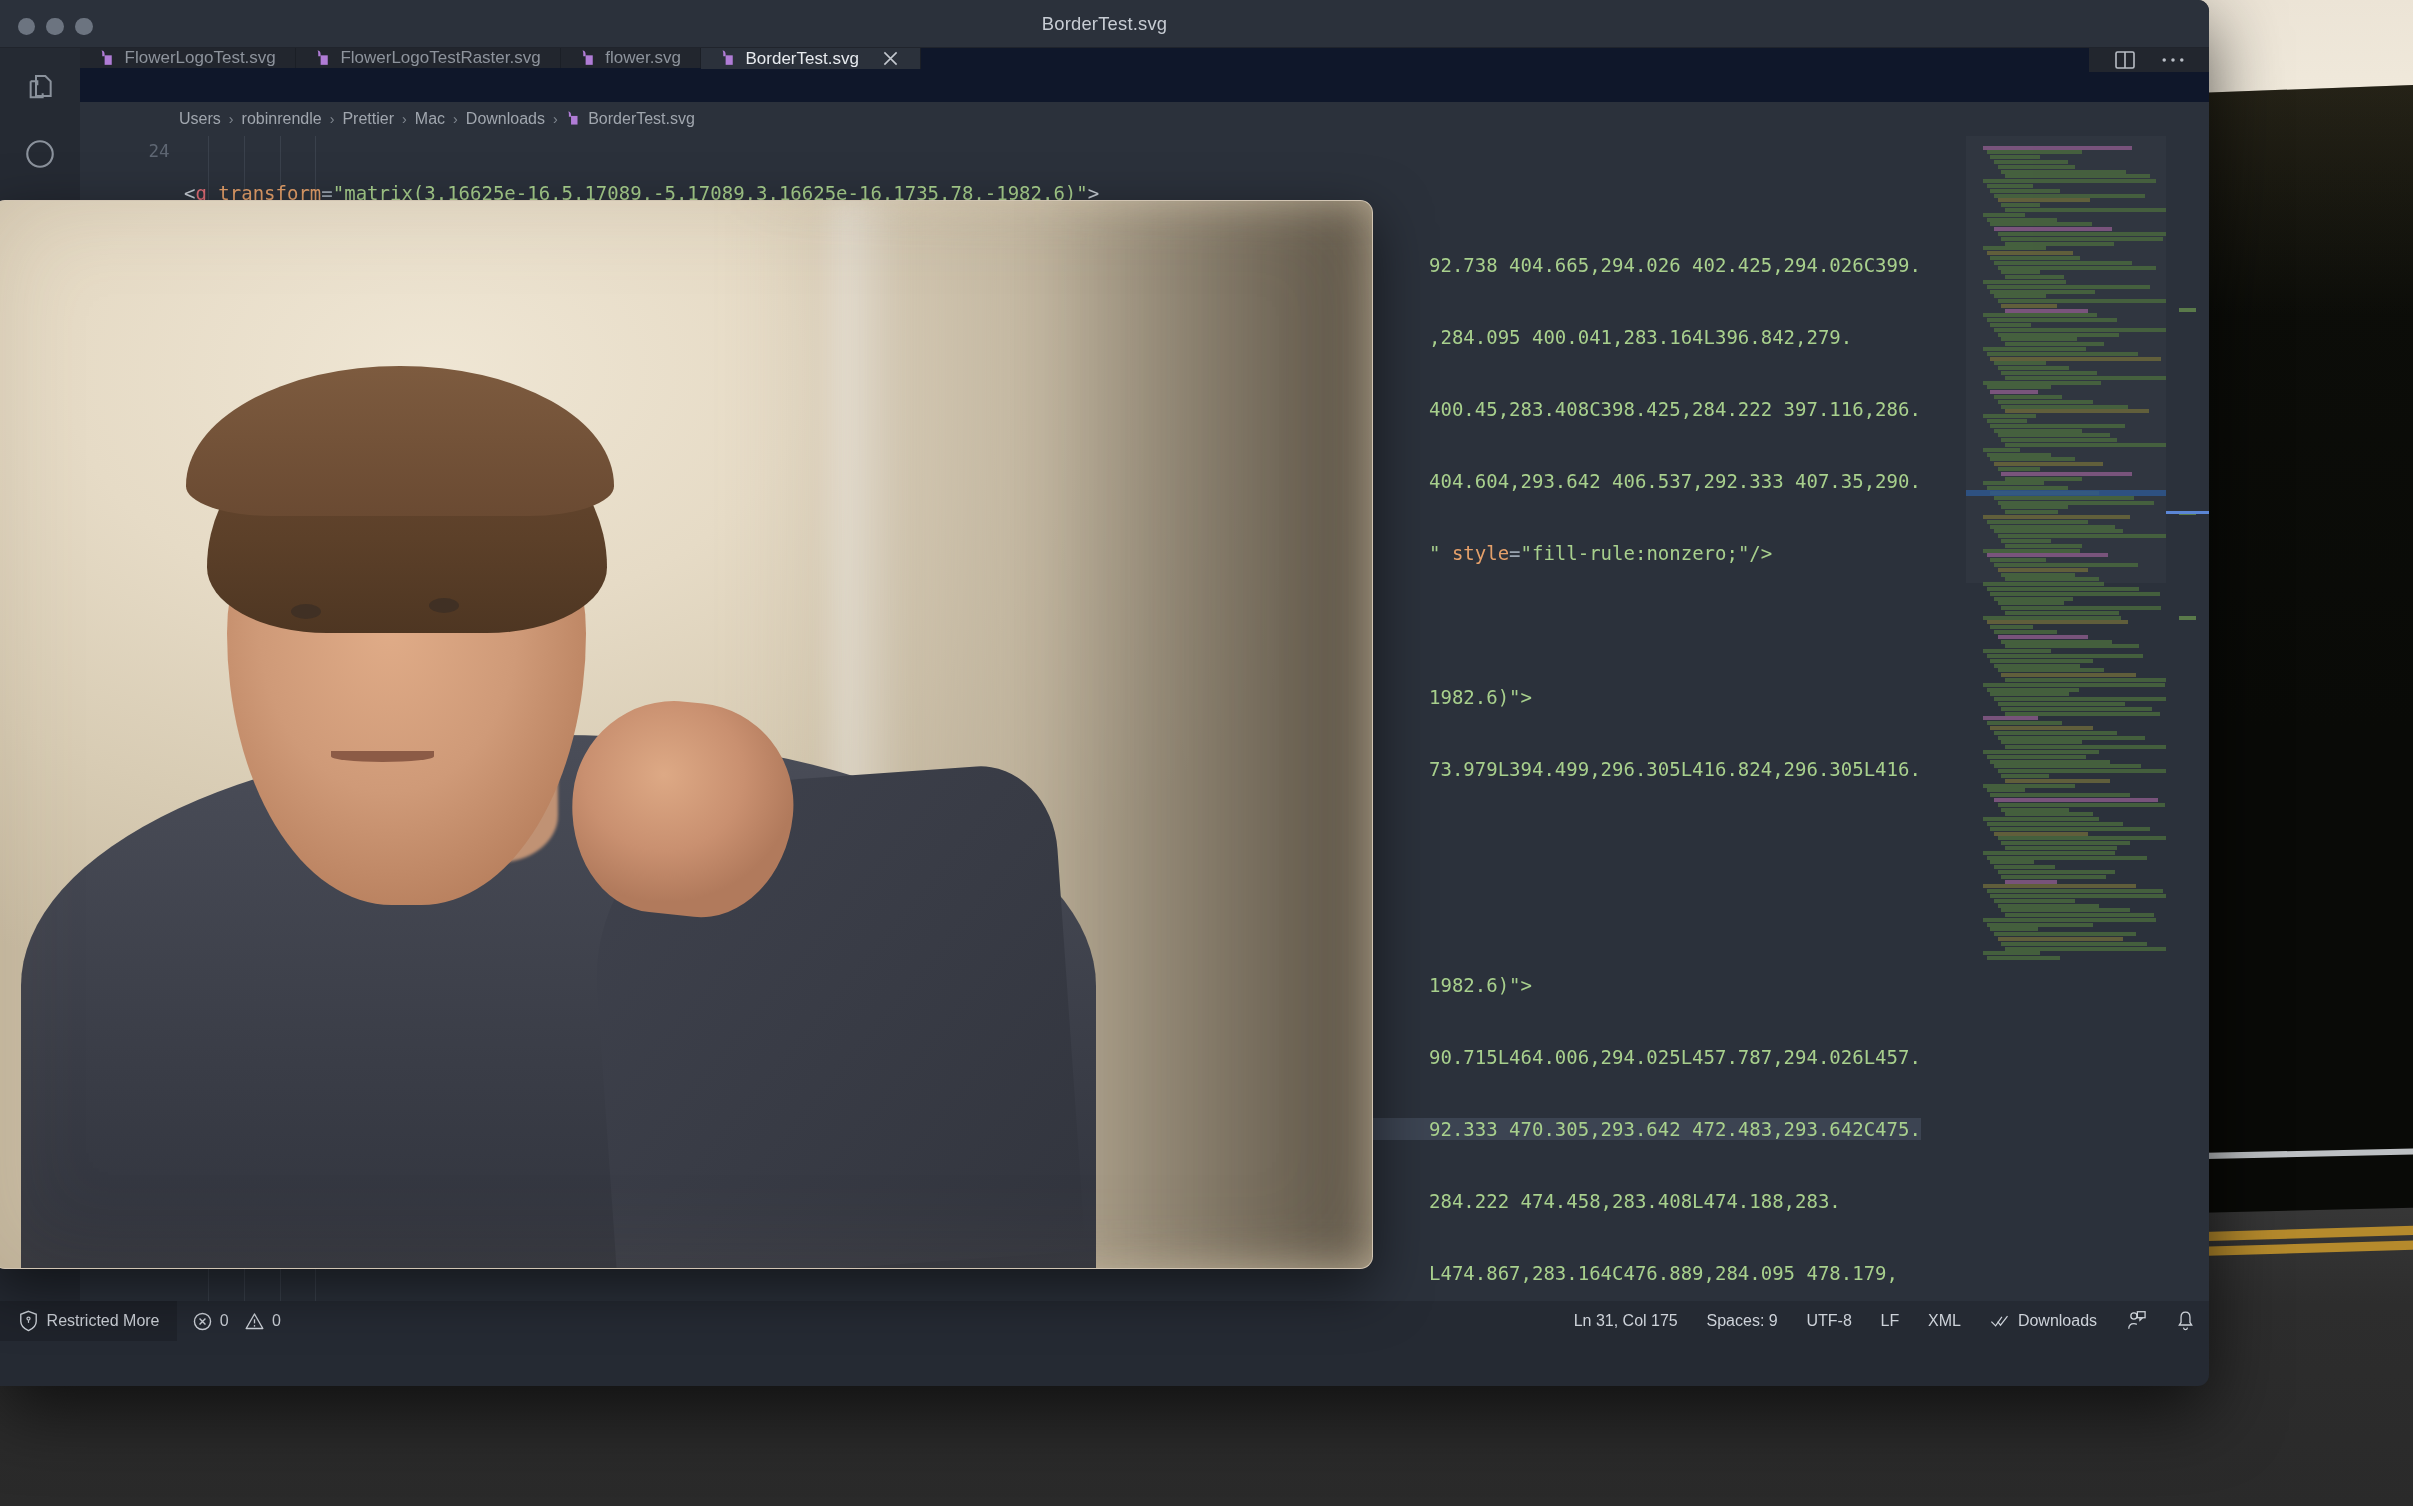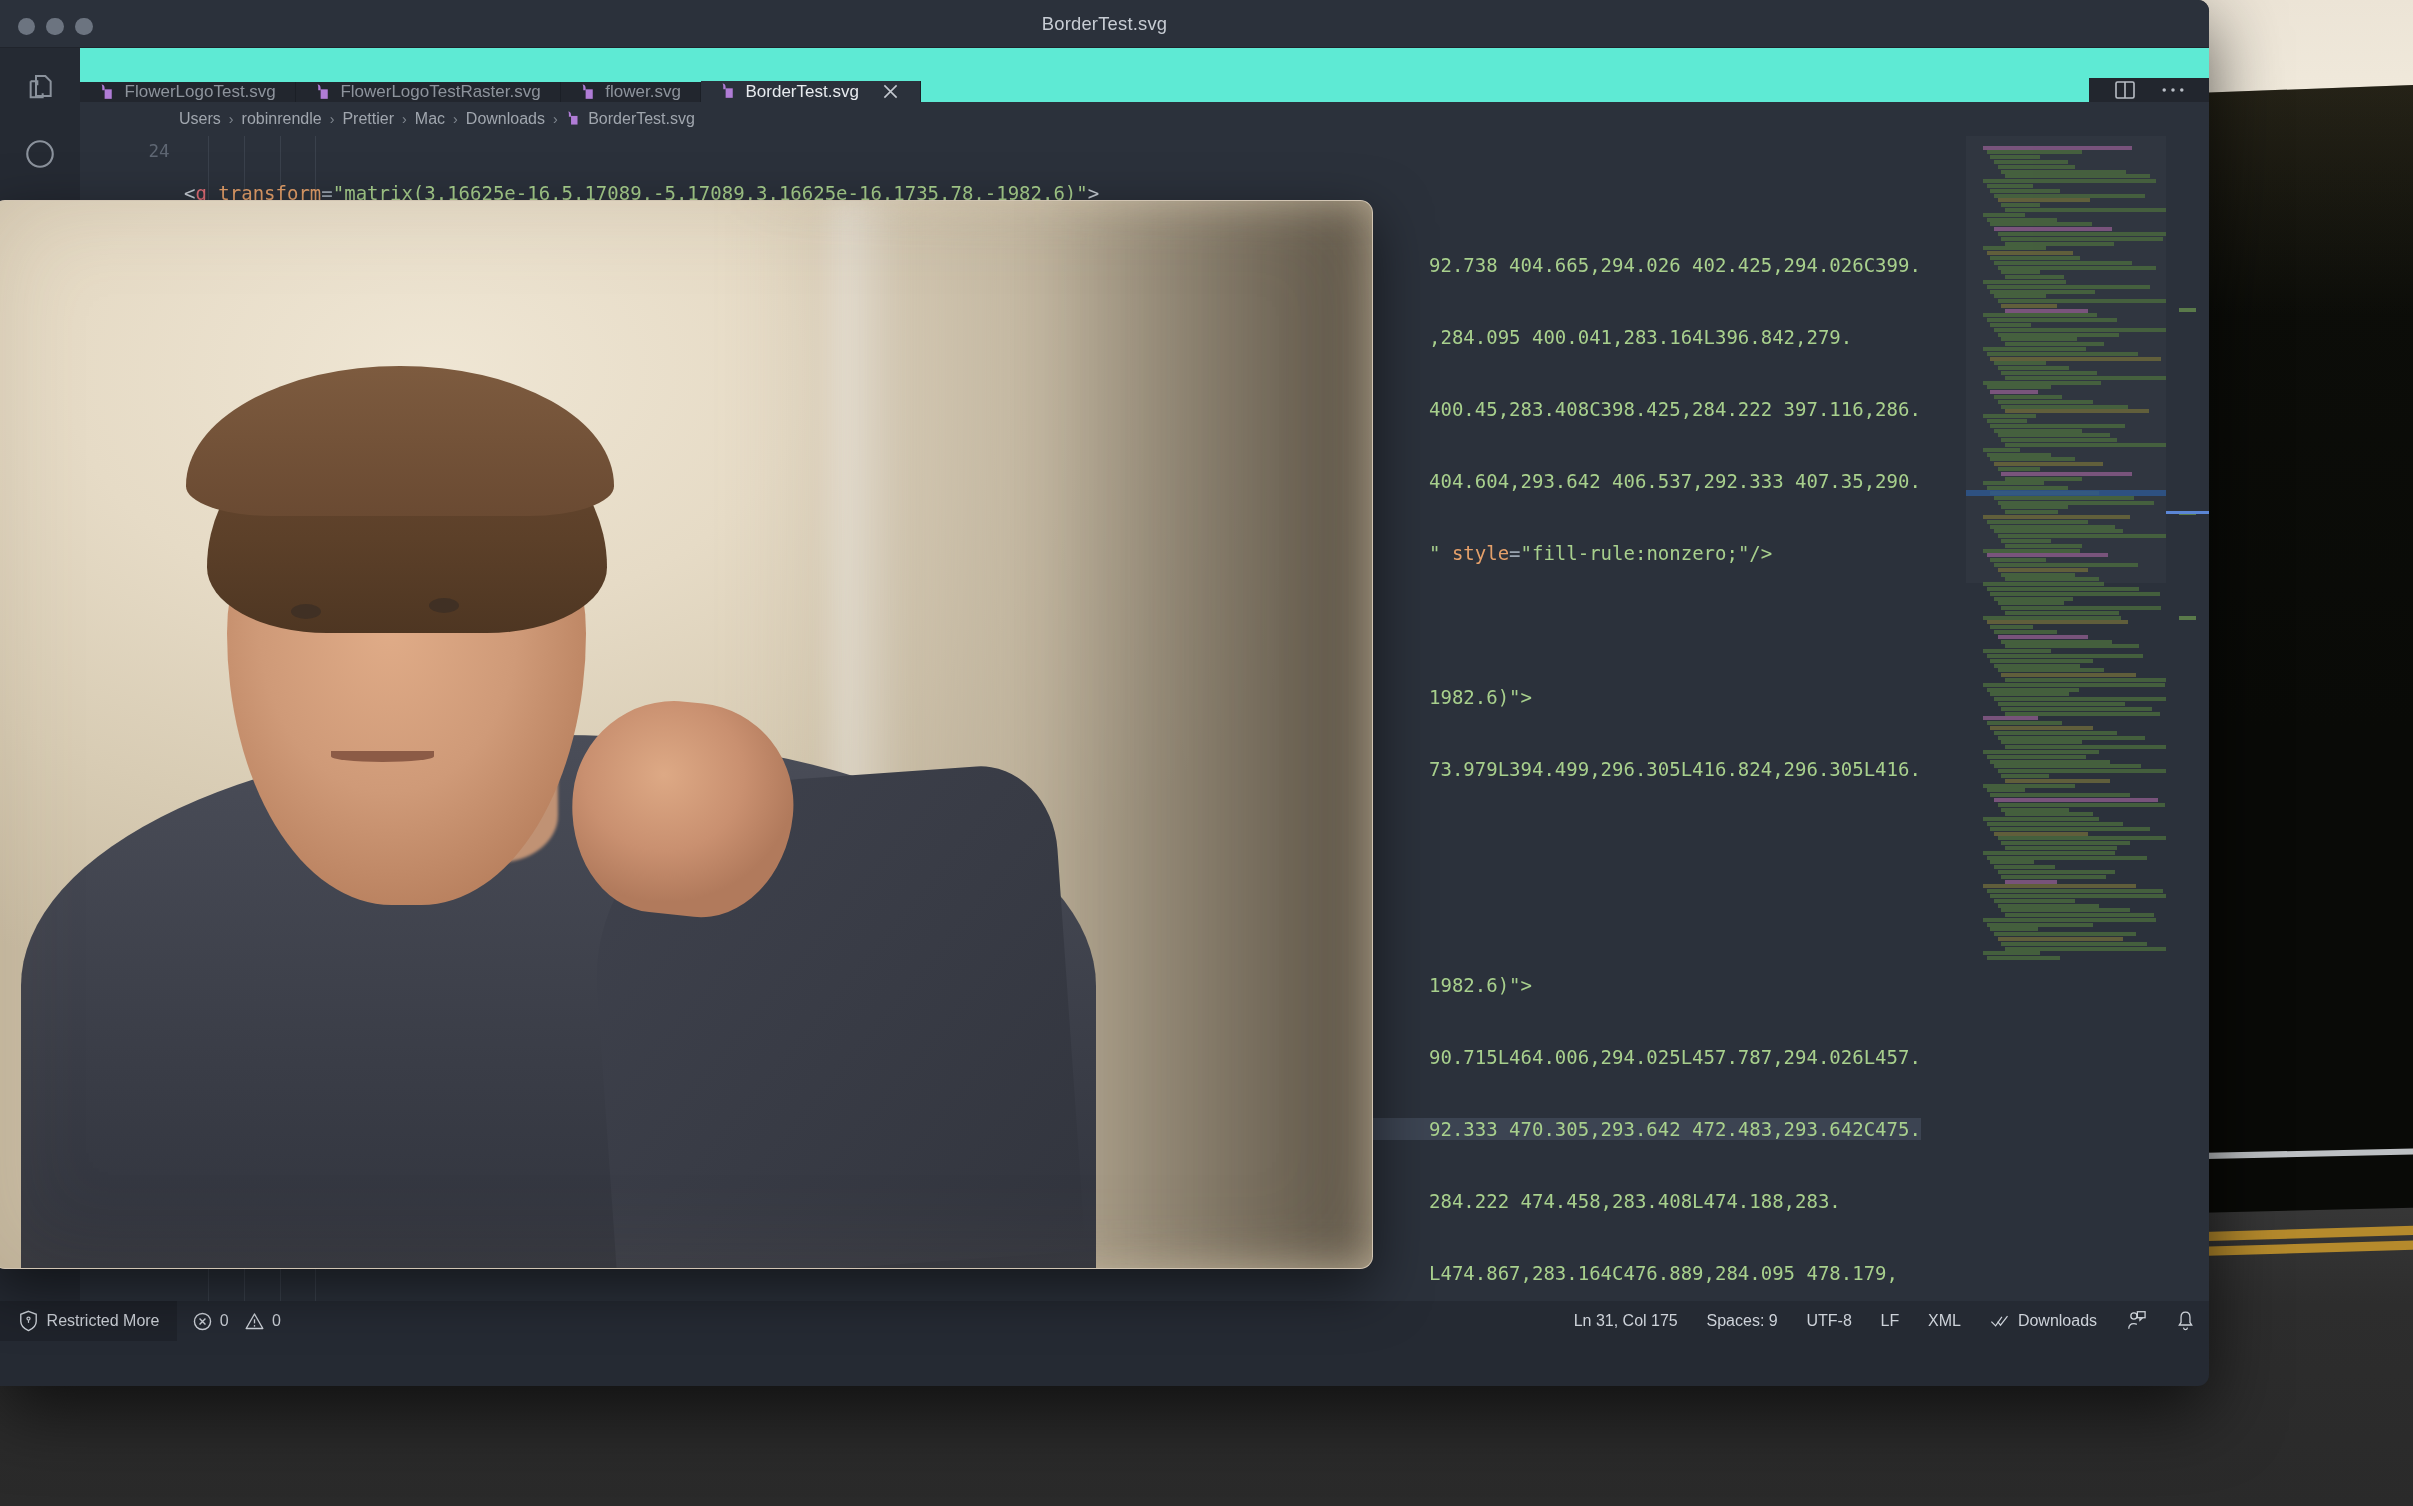--- a/index.html
+++ b/index.html
@@ -111,21 +111,21 @@
     display: flex; align-items: center; justify-content: center;
     color: #8b929c; cursor: pointer;
   }
   .act-spacer { flex: 1 1 auto; }
   .act-bottom { margin-bottom: 32px; }
 
   #editor-col { flex: 1 1 auto; display: flex; flex-direction: column; min-width: 0; position: relative; }
 
   
   #tabs-row {
-    height: 54px; background: #5eead4; display: flex; align-items: flex-end;
+    height: 54px; background: #0f172a; display: flex; align-items: flex-start;
     position: relative;
   }
   .tab {
     display: flex; align-items: center; gap: 9.6px;
     padding: 0 19px; font-size: 17px; color: #8d939c;
     border-right: 0.8px solid #1b1f26; cursor: pointer;
     background: #22262e; white-space: nowrap;
   }
   .tab.active { background: #2b313b; color: #e8ebef; }
   .tab-close { margin-left: 11.2px; font-size: 17.6px; color: #c3c8cf; }

